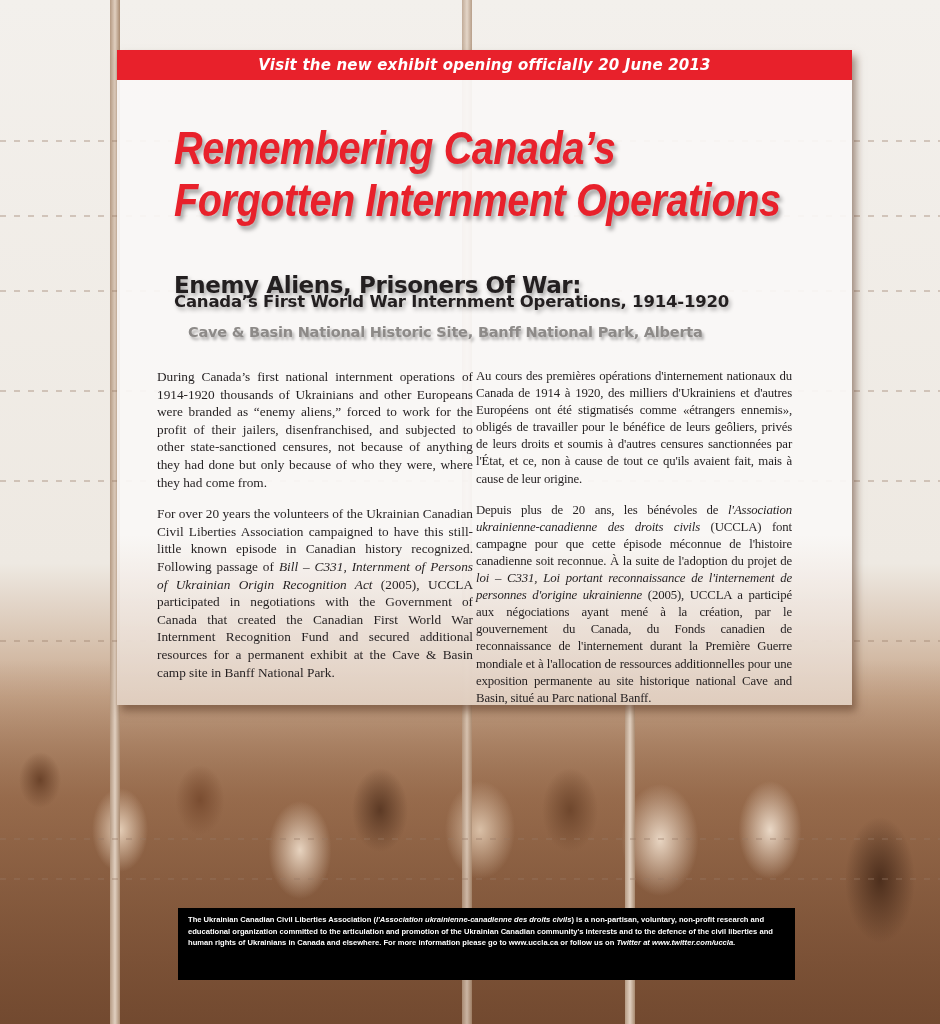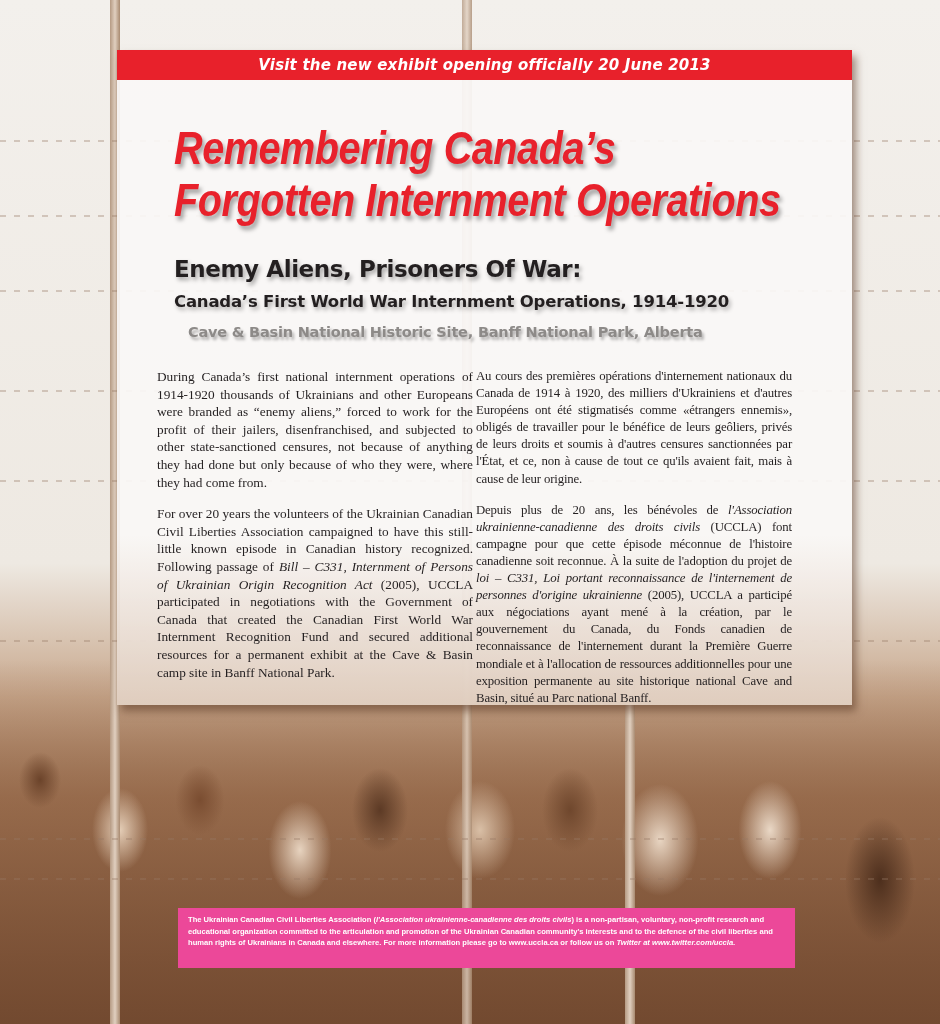--- a/index.html
+++ b/index.html
@@ -52,21 +52,21 @@
     .title {
       position: absolute; left: 57px; top: 72px; width: 680px;
       color: #e8212b;
       font-family: "Liberation Sans", sans-serif; font-weight: bold; font-style: italic;
       font-size: 46px; line-height: 52px; letter-spacing: -0.5px;
       transform: scaleX(0.86); transform-origin: left top;
       text-shadow: 3px 4px 5px rgba(0,0,0,0.35);
       white-space: nowrap;
     }
     .subtitle {
-      position: absolute; left: 57px; top: 206px;
+      position: absolute; left: 57px; top: 222px;
       color: #231f20;
       font-family: "DejaVu Sans", sans-serif; font-weight: bold;
       font-size: 23px; letter-spacing: -0.4px;
       text-shadow: 2px 3px 4px rgba(0,0,0,0.35);
       white-space: nowrap;
     }
     .subtitle2 {
       position: absolute; left: 57px; top: 242px;
       color: #231f20;
       font-family: "DejaVu Sans", sans-serif; font-weight: bold;
@@ -87,22 +87,22 @@
       color: #231f20;
       font-size: 13.3px; line-height: 17.6px;
       text-align: justify;
     }
     .col p { margin: 0 0 14px 0; }
     .col-left { left: 40px; }
     .col-right { left: 359px; font-size: 12.8px; line-height: 17.1px; letter-spacing: -0.15px; }
     .col i { font-style: italic; }
 
     .footer {
-      position: absolute; left: 178px; top: 908px; width: 617px; height: 60px;
-      background: #ec4899;
+      position: absolute; left: 178px; top: 908px; width: 617px; height: 72px;
+      background: #000000;
       color: #fff;
       font-family: "Liberation Sans", sans-serif; font-weight: bold;
       font-size: 7.6px; line-height: 11.6px;
       padding: 6px 8px 0 10px; box-sizing: border-box;
     }
     .footer i { font-style: italic; }
   </style>
 </head>
 <body>
 

